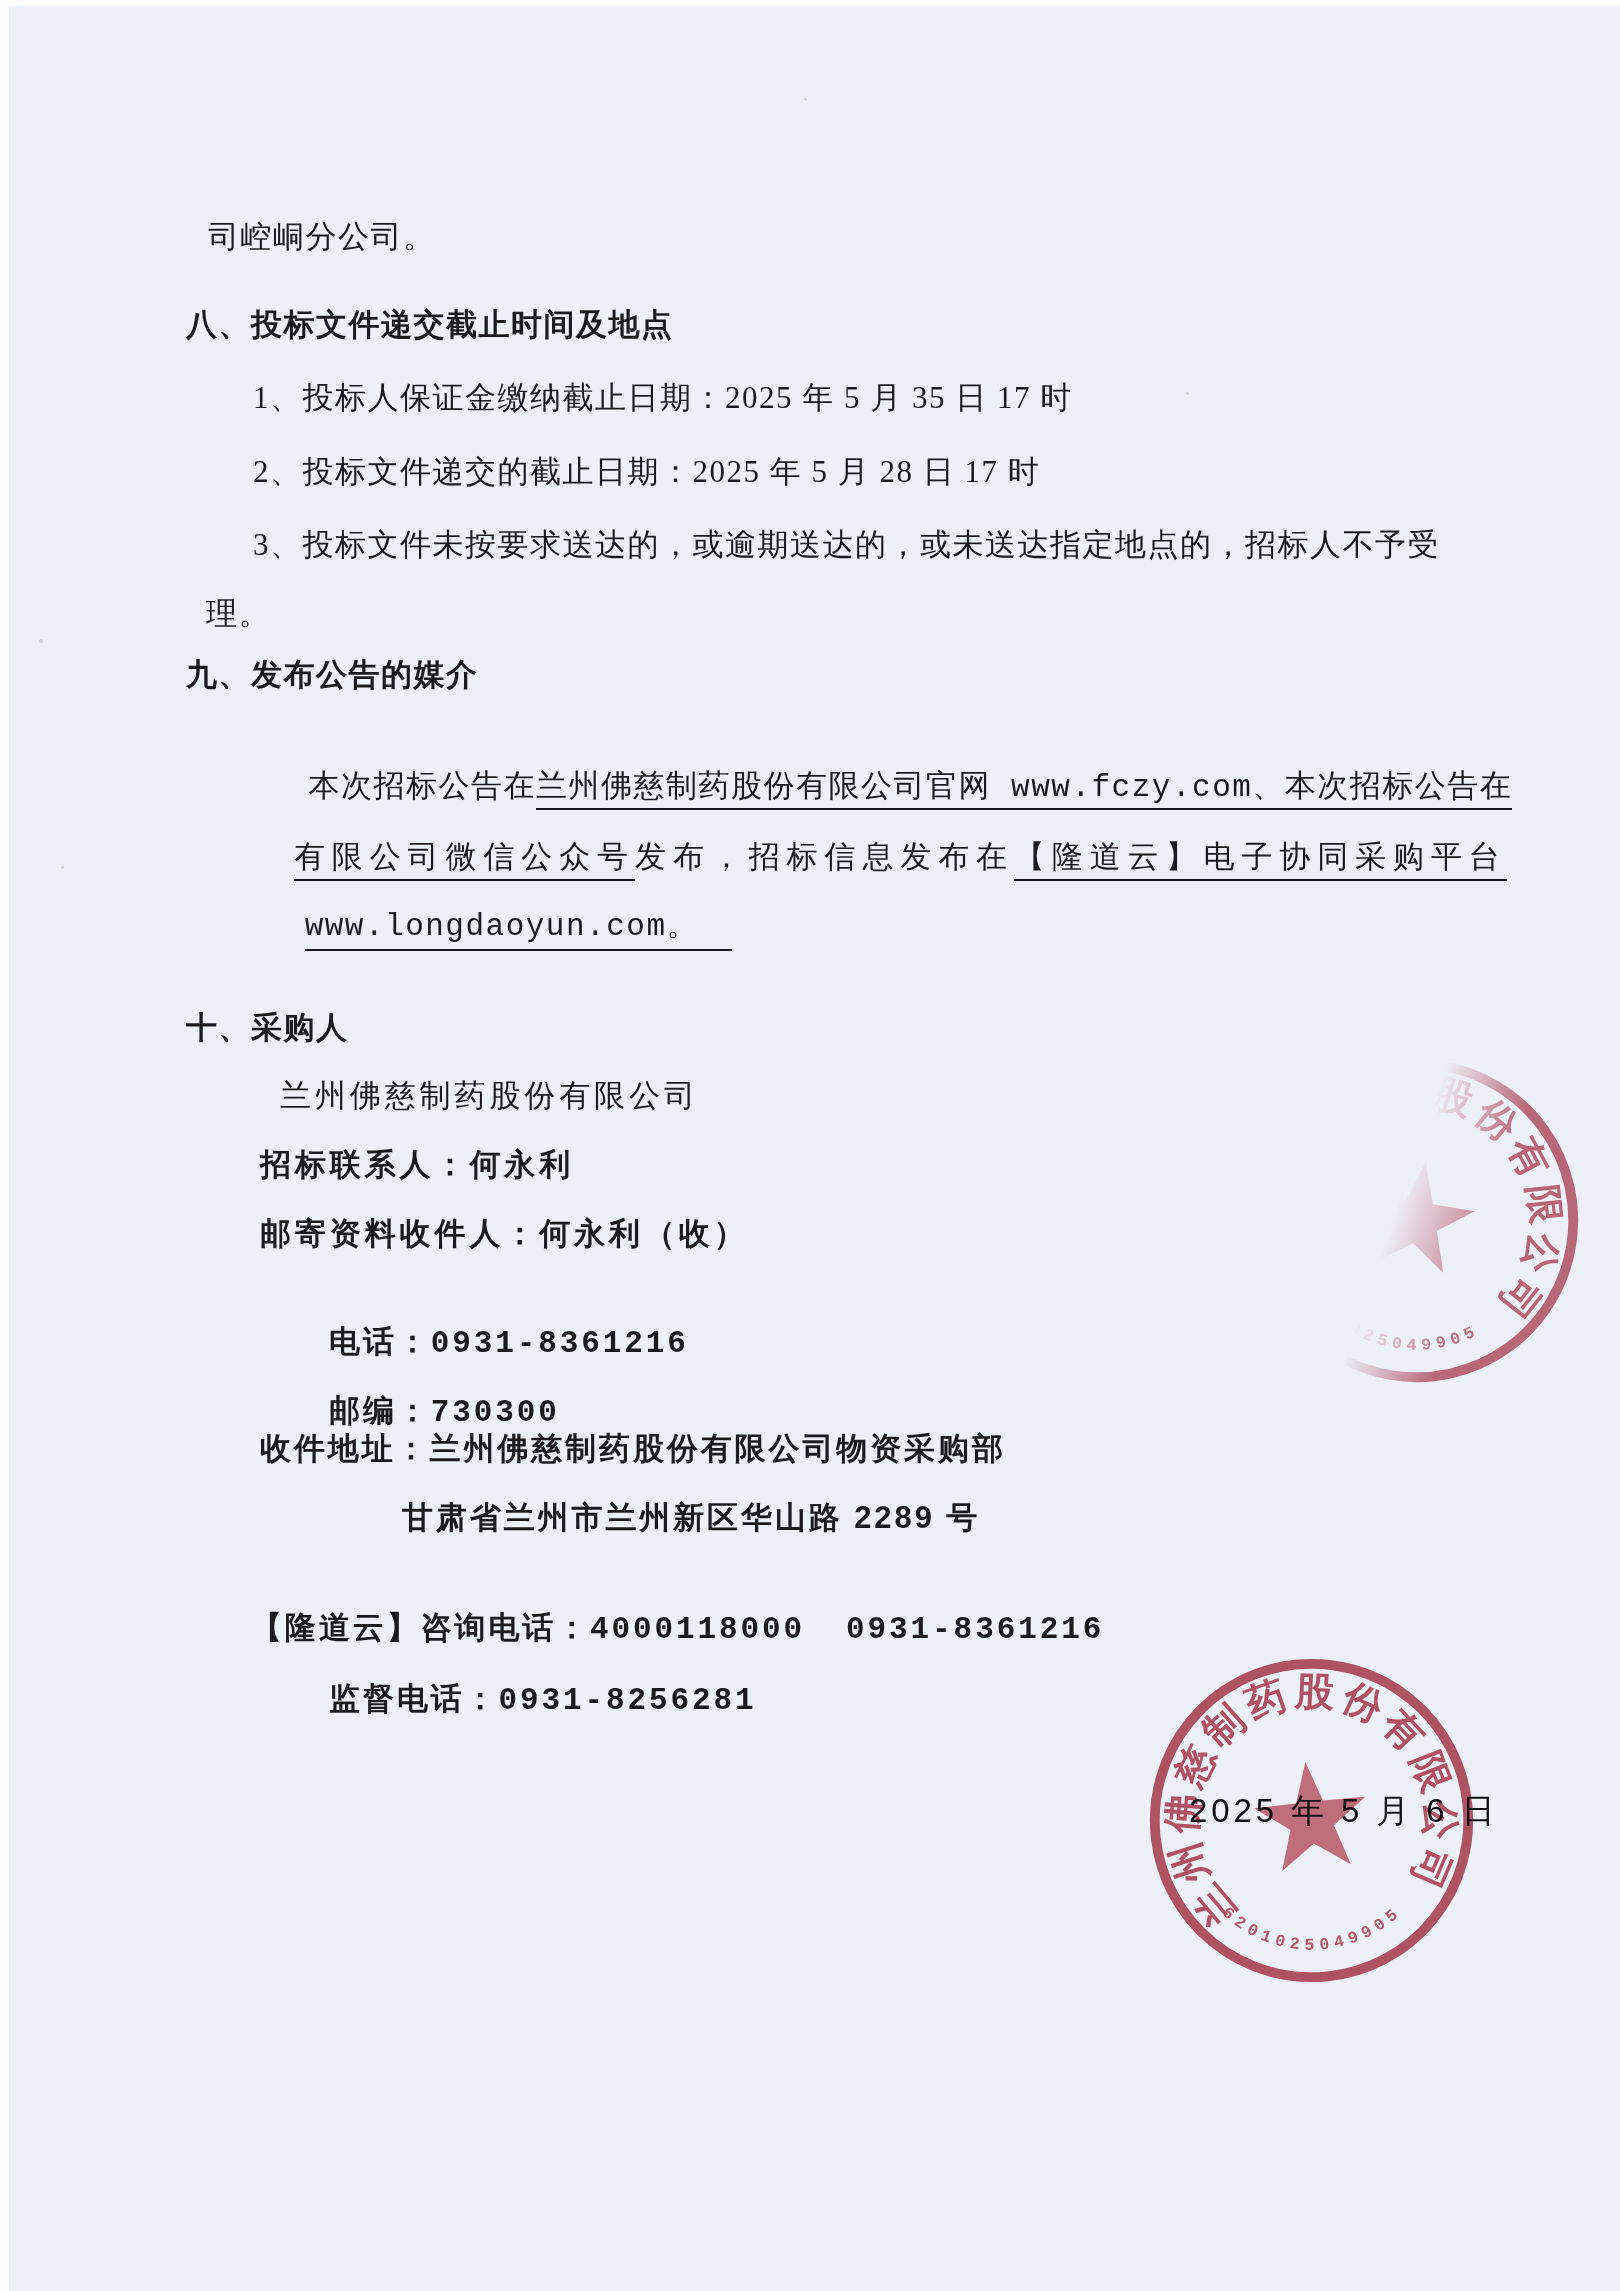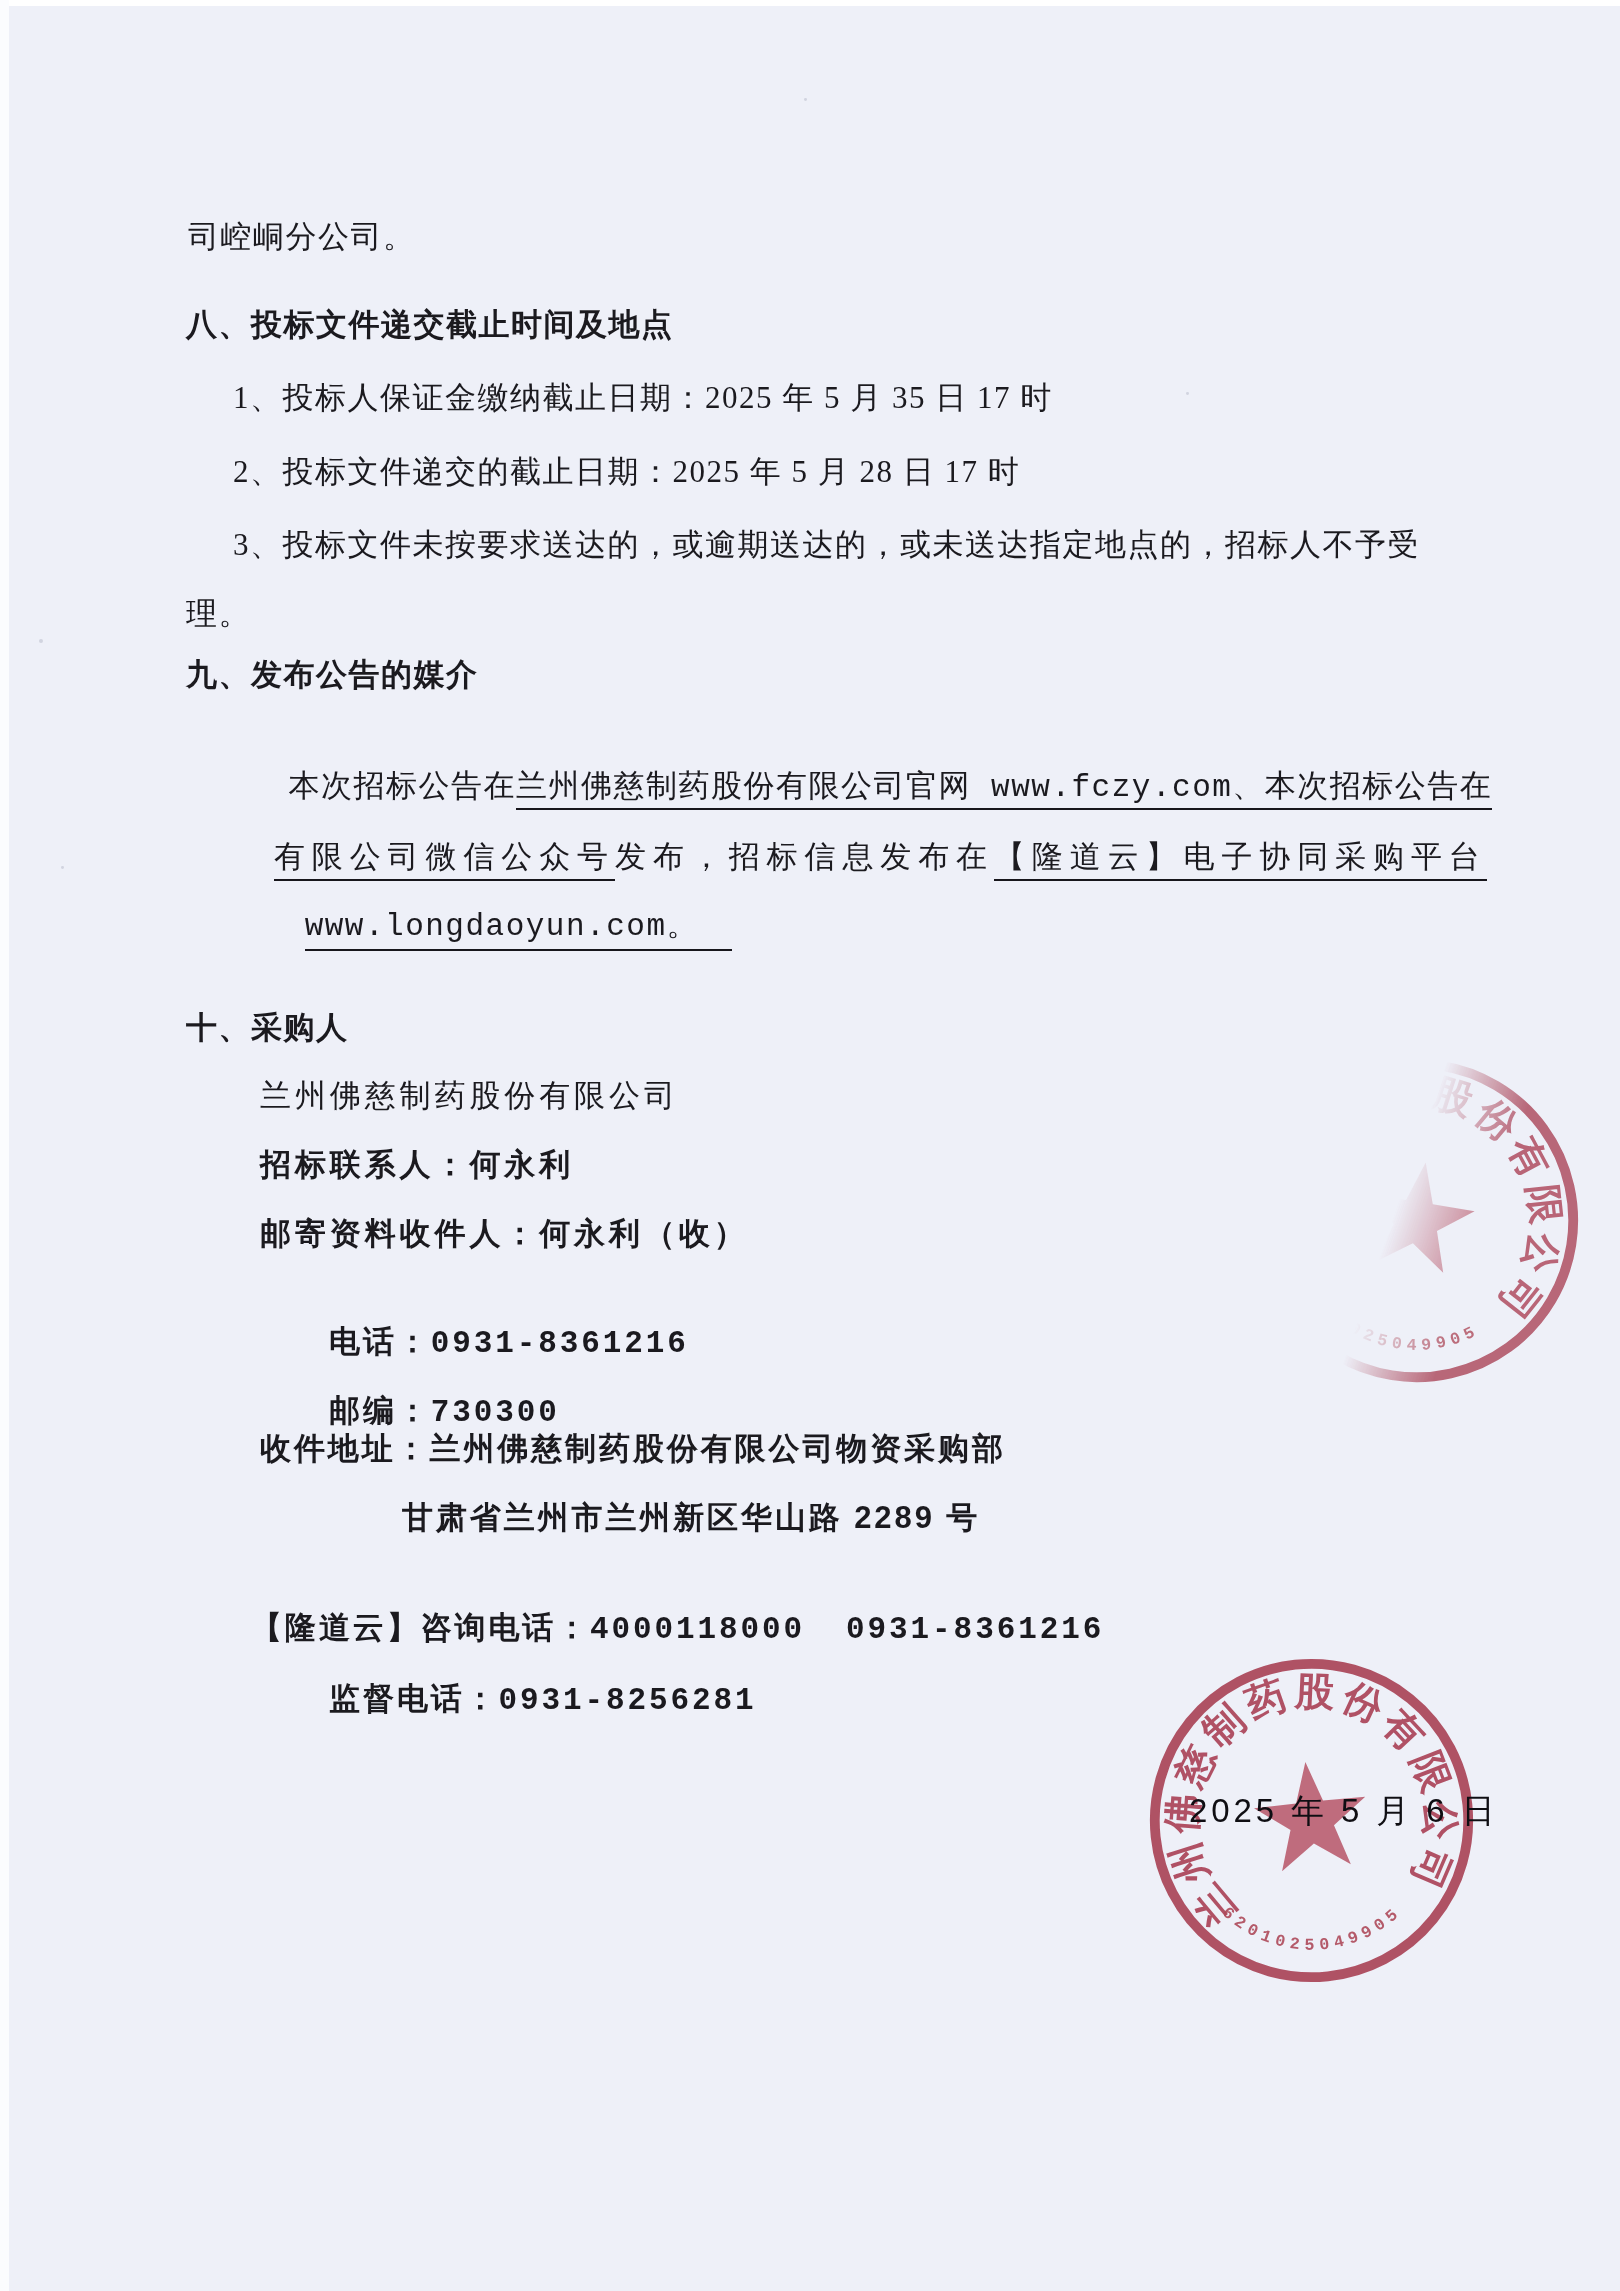--- a/index.html
+++ b/index.html
@@ -13,21 +13,21 @@
   }
   .edge-top{position:absolute;left:0;top:0;width:100%;height:5.9px;background:#ffffff;}
   .edge-left{position:absolute;left:0;top:0;width:8.8px;height:100%;background:#fbfcfe;}
   .line{
     position:absolute;
     font-size:31px;
     letter-spacing:1.5px;
     white-space:pre;
     line-height:1.2;
   }
-  .serif{font-family:"Liberation Serif","DejaVu Serif",serif;}
+  .serif{font-family:"Liberation Serif","DejaVu Serif",serif;margin-left:20px;}
   .sans{font-family:"Liberation Sans","DejaVu Sans",sans-serif;}
   .mono{font-family:"Liberation Mono","DejaVu Sans Mono",monospace;}
   .bold{font-weight:700;}
   .semibold{font-weight:700;}
   .ul{border-bottom:2.9px solid #17161c;padding-bottom:4.9px;}
   .ul-tail{padding-right:33px;}
   .spread{letter-spacing:6.9px;}
   .gap40{display:inline-block;width:41px;}
   .speck{position:absolute;border-radius:50%;background:#b9bdcc;opacity:.55;}
   .stamp{

